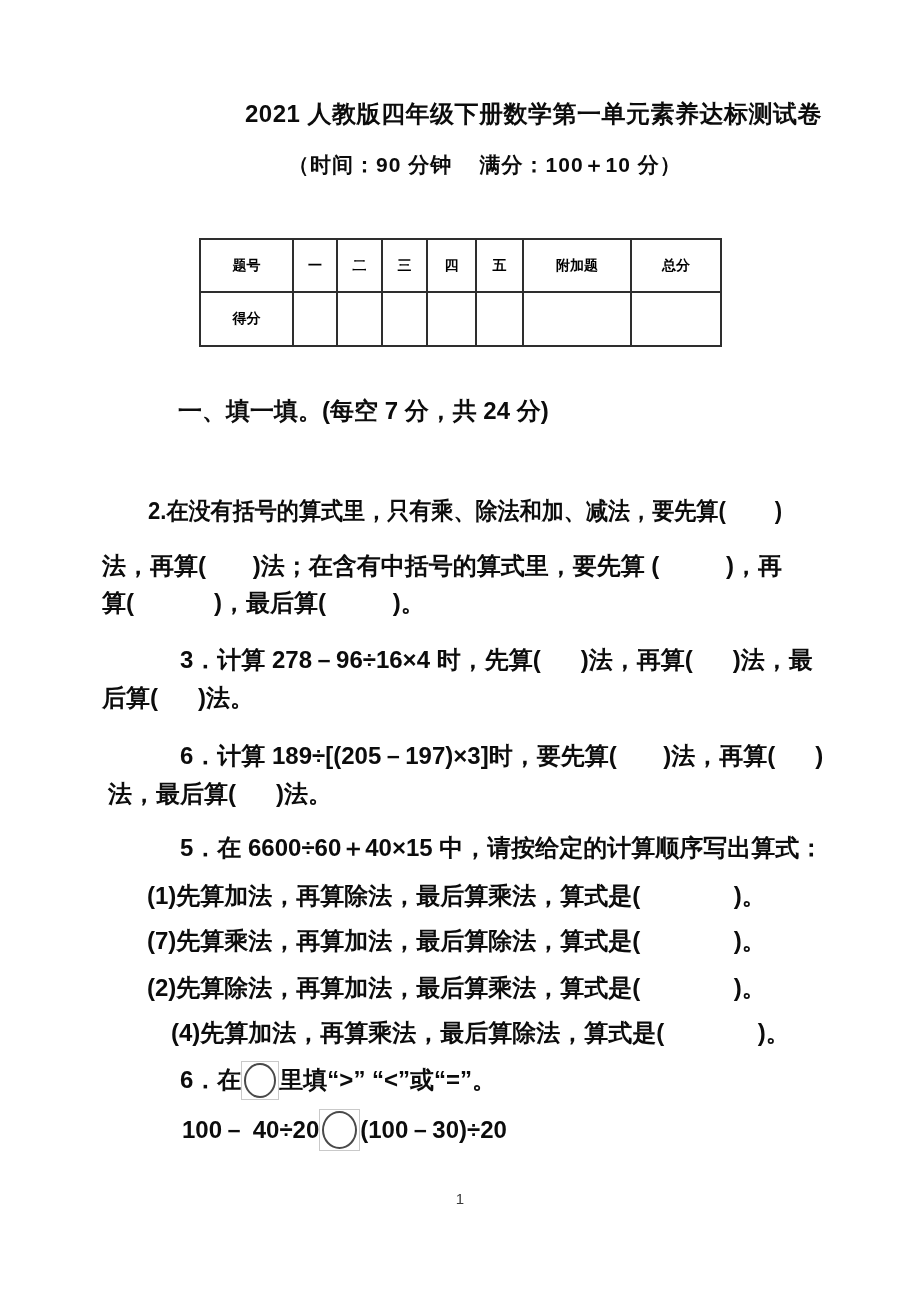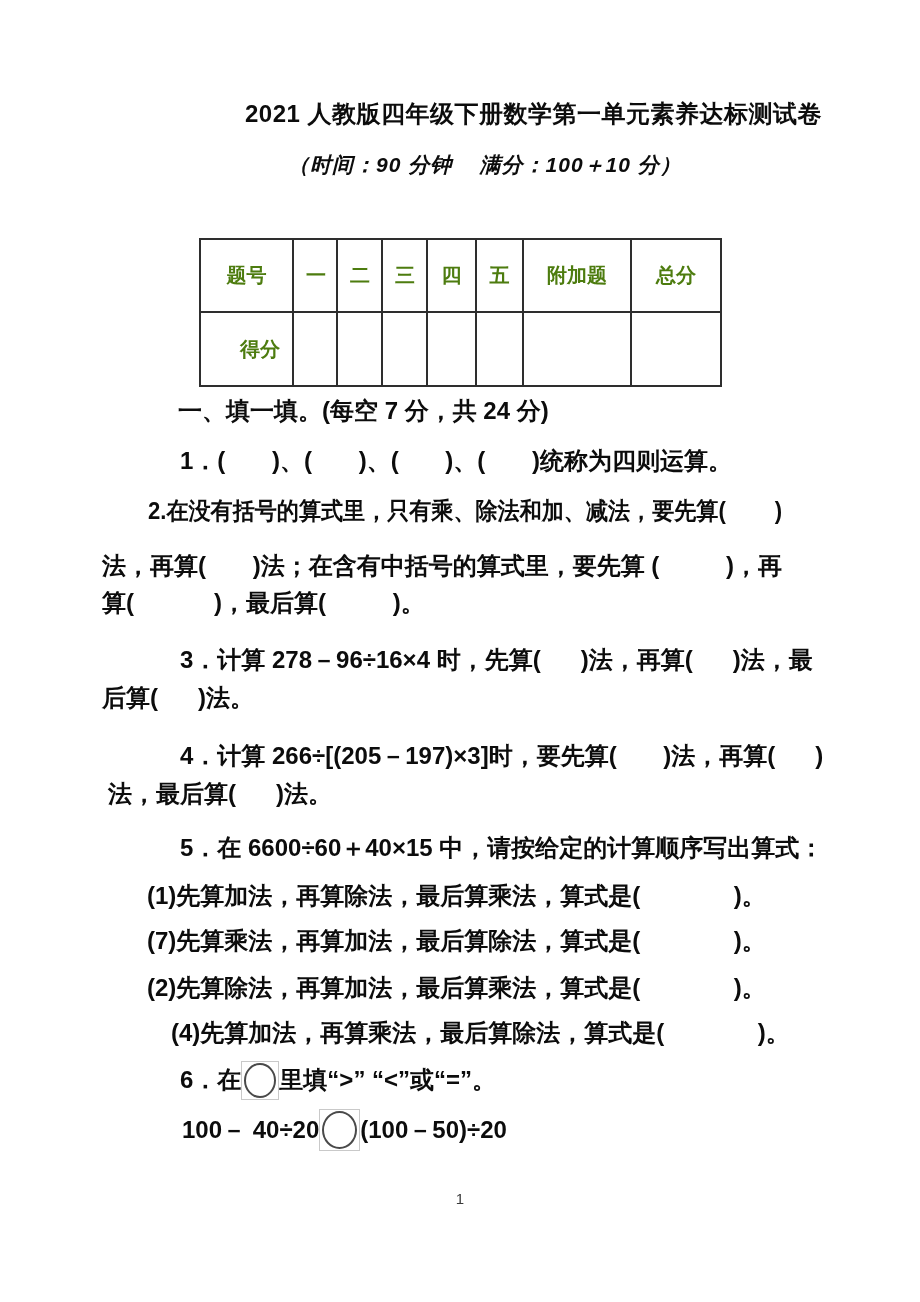--- a/index.html
+++ b/index.html
@@ -23,25 +23,25 @@
   .subtitle-ln { font-size:21px; letter-spacing:1px; }
   .condensed { transform:scaleX(0.92); transform-origin:0 50%; }
   .score-table {
     position:absolute; left:199px; top:238px;
     border-collapse:collapse; table-layout:fixed;
     width:521px;
   }
   .score-table td {
     border:2px solid #2e2e2e;
     text-align:center; vertical-align:middle;
-    font-weight:700; font-size:20px; color:#4d7c0f;
-    padding:12px; overflow:hidden;
+    font-weight:700; font-size:14px; color:#000000;
+    padding:2px; overflow:hidden;
   }
   .score-table tr.hdr td { height:47px; }
-  .score-table tr.scr td { height:48px;text-align:right; }
+  .score-table tr.scr td { height:48px; }
   .flexln { display:flex; align-items:center; }
   .circle-frame {
     display:inline-block;
     border:1px solid #c9c9c9;
     background:#fff;
     padding:1px 2px;
   }
   .circle {
     display:block;
     border:2px solid #4a4a4a;
@@ -54,21 +54,21 @@
     text-align:center; font-size:15px; color:#3a3a3a; font-weight:400;
   }
 </style>
 </head>
 <body>
 
 <div class="page">
 
   <div class="ln title-ln" style="left:223px; top:99px;margin-left:22px;">2021 人教版四年级下册数学第一单元素养达标测试卷</div>
 
-  <div class="ln subtitle-ln" style="left:288px; top:150px;font-style:italic;">（时间：90 分钟    满分：100＋10 分）</div>
+  <div class="ln subtitle-ln" style="left:288px; top:150px;">（时间：90 分钟    满分：100＋10 分）</div>
 
   <table class="score-table">
     <colgroup>
       <col style="width:93px">
         <col style="width:44px">
         <col style="width:45px">
       <col style="width:45px">
         <col style="width:49px">
         <col style="width:47px">
       <col style="width:108px">
@@ -93,41 +93,40 @@
         <td></td>
         <td></td>
         <td></td>
         <td></td>
       </tr>
     </tbody>
   </table>
 
   <div class="ln" style="left:178px; top:396px;">一、填一填。(每空 7 分，共 24 分)</div>
 
-  <div class="ln" style="left:180px; top:446px;">1．(       )、(       )、(       )、(       )统称为四则运算。</div>
 
   <div class="ln condensed" style="left:148px; top:496px;">2.在没有括号的算式里，只有乘、除法和加、减法，要先算(        )</div>
   <div class="ln" style="left:102px; top:588px;">算(            )，最后算(          )。</div>
   <div class="ln" style="left:102px; top:551px;">法，再算(       )法；在含有中括号的算式里，要先算 (          )，再</div>
 
   <div class="ln" style="left:180px; top:645px;">3．计算 278－96÷16×4 时，先算(      )法，再算(      )法，最</div>
   <div class="ln" style="left:102px; top:683px;">后算(      )法。</div>
 
-  <div class="ln" style="left:180px; top:741px;">4．计算 266÷[(205－197)×3]时，要先算(       )法，再算(      )</div>
+  <div class="ln" style="left:180px; top:741px;">6．计算 189÷[(205－197)×3]时，要先算(       )法，再算(      )</div>
   <div class="ln" style="left:108px; top:779px;">法，最后算(      )法。</div>
 
   <div class="ln" style="left:180px; top:833px;">5．在 6600÷60＋40×15 中，请按给定的计算顺序写出算式：</div>
   <div class="ln" style="left:147px; top:881px;">(1)先算加法，再算除法，最后算乘法，算式是(              )。</div>
   <div class="ln" style="left:147px; top:926px;">(7)先算乘法，再算加法，最后算除法，算式是(              )。</div>
   <div class="ln" style="left:147px; top:973px;">(2)先算除法，再算加法，最后算乘法，算式是(              )。</div>
   <div class="ln" style="left:147px; top:1018px;margin-left:24px;">(4)先算加法，再算乘法，最后算除法，算式是(              )。</div>
 
   <div class="ln flexln" style="left:180px; top:1059px; height:42px;">
     <span>6．在</span><span class="circle-frame"><span class="circle c1"></span></span><span>里填“&gt;” “&lt;”或“=”。</span>
   </div>
 
   <div class="ln flexln" style="left:182px; top:1108px; height:44px;">
-    <span>100－ 40÷20</span><span class="circle-frame"><span class="circle c2"></span></span><span>(100－50)÷20</span>
+    <span>100－ 40÷20</span><span class="circle-frame"><span class="circle c2"></span></span><span>(100－30)÷20</span>
   </div>
 
   <div class="pagenum">1</div>
 
 </div>
 
 </body></html>

